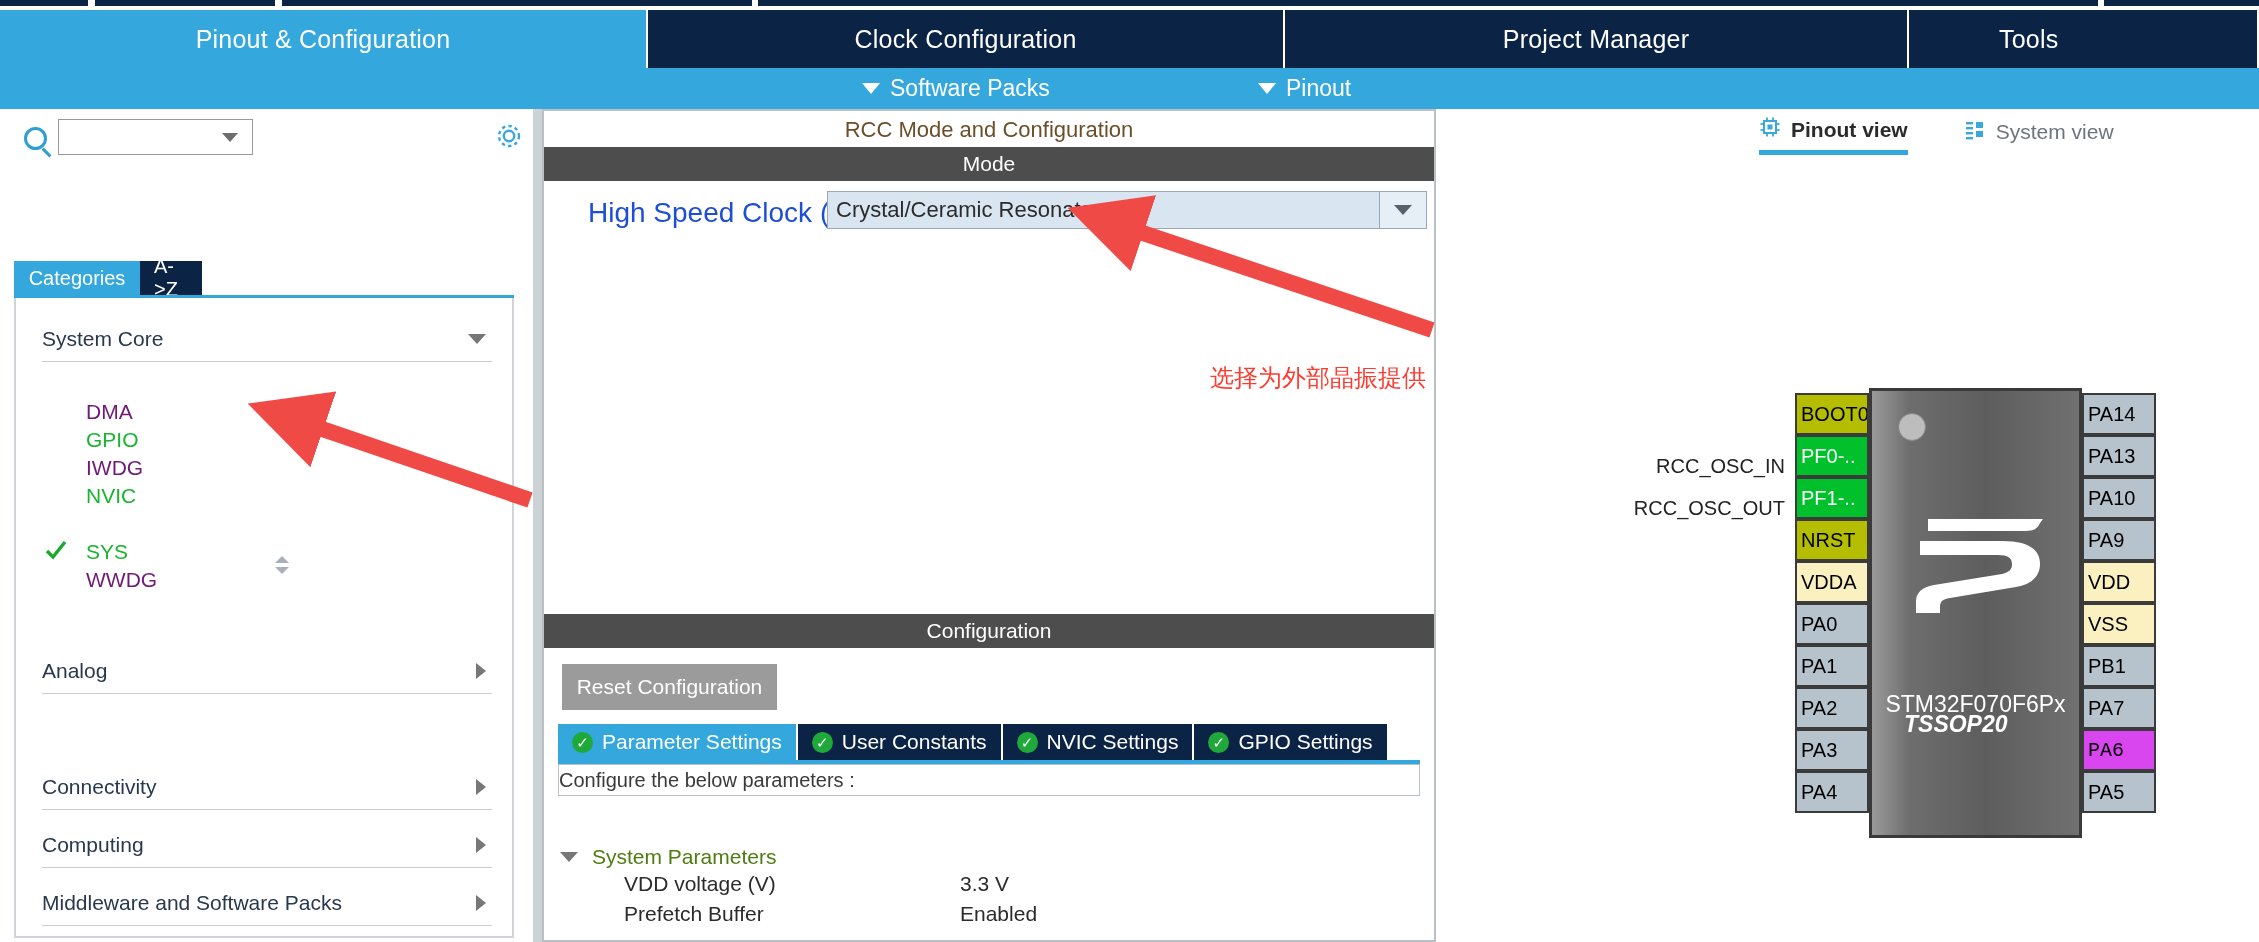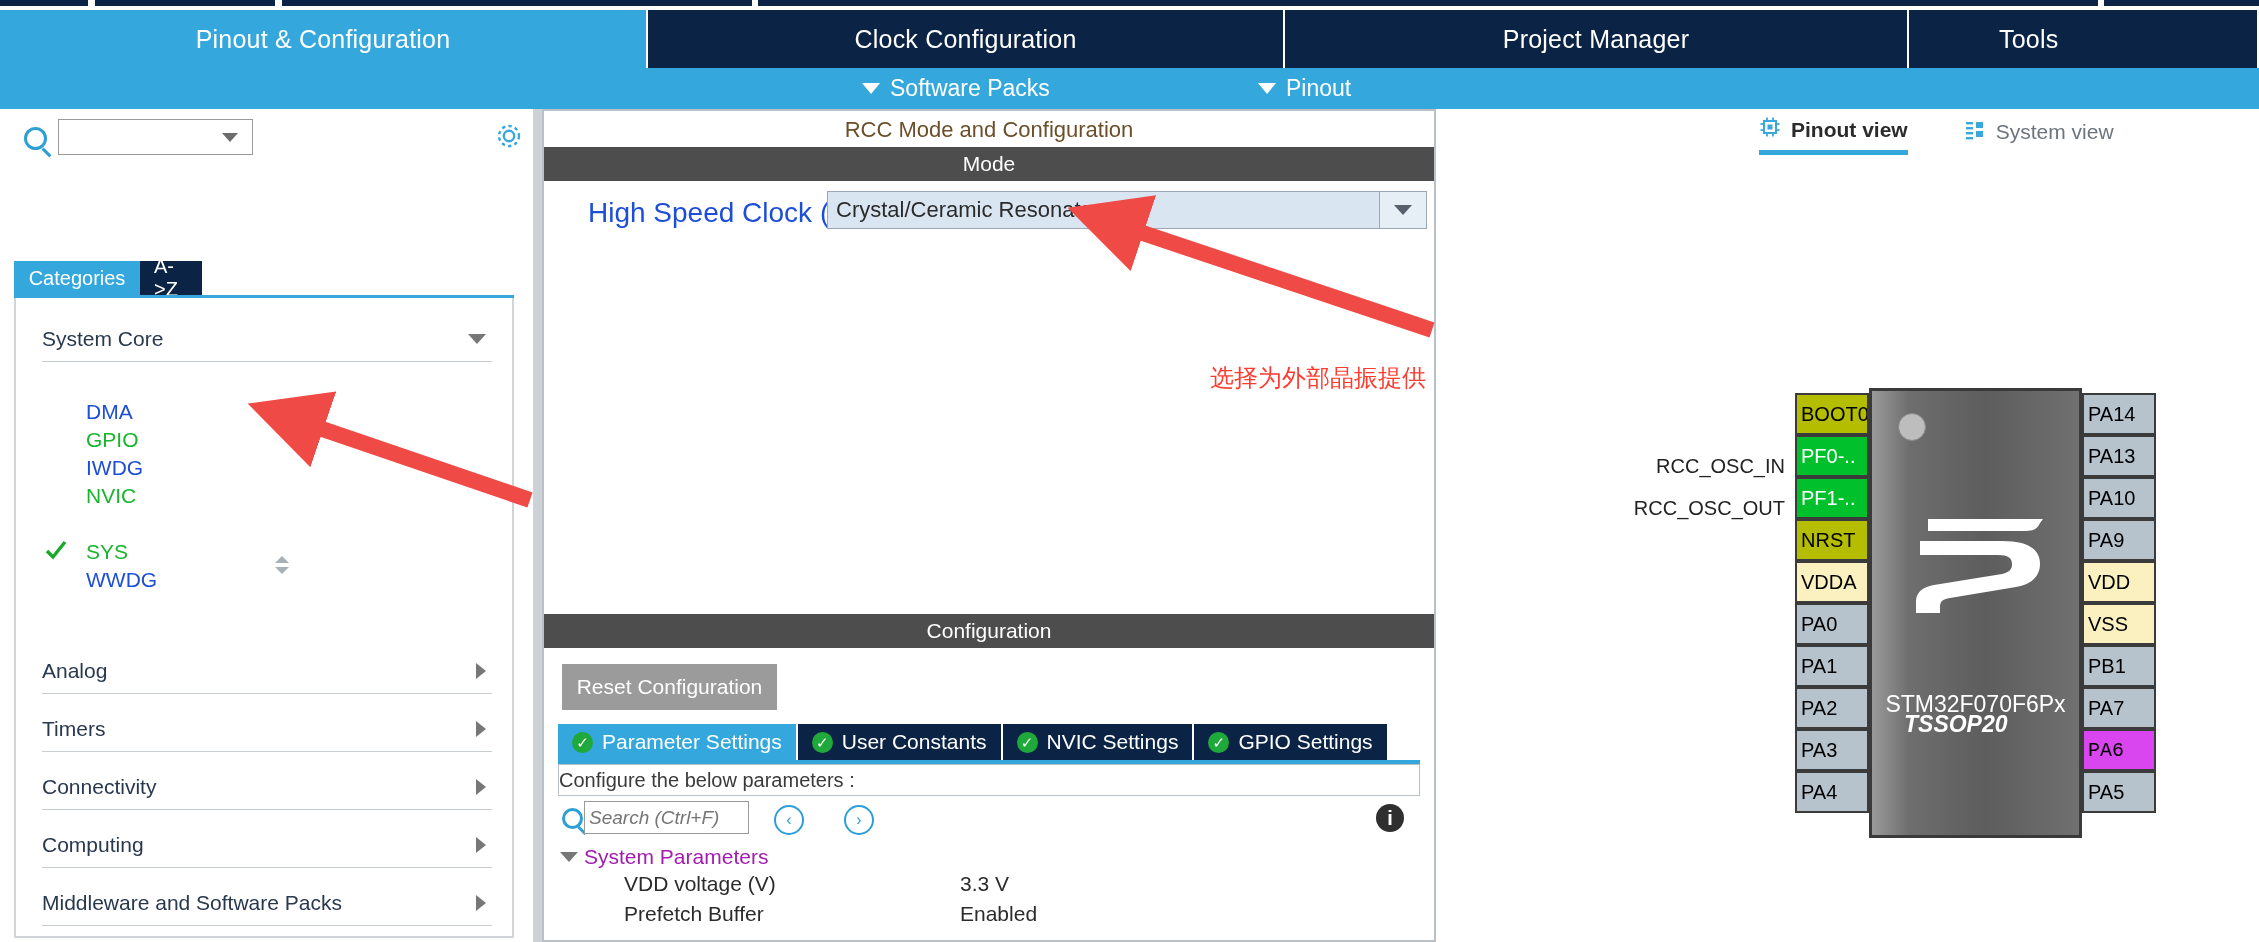--- a/index.html
+++ b/index.html
@@ -84,21 +84,21 @@
 
   .spinner { position:absolute; left:255px; top:256px; width:22px; height:22px; }
 
   .tree-item {
     position:absolute; left:26px; width:450px; height:28px;
     display:flex; align-items:center; font-size:21px; box-sizing:border-box;
   }
   .tree-item .lbl { margin-left:44px; }
   .tree-item.selected { background:#34a8dd; }
   .tree-item.selected .lbl { color:#ffffff; margin-left:8px; }
-  .ti-plain { color:#1d4ed8; }
+  .ti-plain { color:#701a75; }
   .ti-green { color:#19b52f; }
   .badge-check {
     width:24px; height:24px; border-radius:50%; background:#ffffff;
     display:flex; align-items:center; justify-content:center; margin-left:2px; flex:0 0 auto;
   }
   .tick-plain { width:26px; margin-left:2px; color:#19a92b; font-size:24px; line-height:1; flex:0 0 auto; }
 
   
   .center-panel { position:absolute; left:533px; top:109px; width:903px; height:833px; }
   .center-inner {
@@ -165,21 +165,21 @@
     border-radius:50%; color:#2e9fd4; font-size:16px;
     display:flex; align-items:center; justify-content:center;
   }
   .info-dot {
     position:absolute; right:16px; top:8px; width:28px; height:28px; border-radius:50%;
     background:#2f2f2f; color:#ffffff; font-size:20px; font-weight:bold;
     display:flex; align-items:center; justify-content:center;
   }
   .param-group {
     position:absolute; left:16px; width:862px; height:30px;
-    display:flex; align-items:center; font-size:21px; color:#a21caf;
+    display:flex; align-items:center; gap:8px; font-size:21px; color:#4d7c0f;
   }
   .param-row { position:absolute; left:16px; width:862px; height:30px; font-size:21px; color:#2b2b2b; }
   .param-row .pname { position:absolute; left:64px; top:0; }
   .param-row .pval { position:absolute; left:400px; top:0; }
 
   
   .right-panel { position:absolute; left:1441px; top:109px; width:818px; height:833px; background:#ffffff; }
   .view-tabs { position:absolute; left:318px; top:7px; display:flex; gap:56px; }
   .view-tab { display:flex; align-items:center; gap:10px; font-size:21px; padding-bottom:7px; }
   .view-tab.active { color:#2b2b2b; font-weight:bold; border-bottom:5px solid #34a8dd; }
@@ -312,24 +312,20 @@
           </svg>
         </span>
         <span class="lbl ti-green" style="margin-left:16px;">SYS</span>
       </div>
       <div class="tree-item" style="top:268px;">
         <span class="lbl ti-plain">WWDG</span>
       </div>
 
       <div class="grp-head" style="top:350px;">
         <span>Analog</span>
-        <span class="chev-r"></span>
-      </div>
-      <div class="grp-head" style="top:408px;">
-        <span>Timers</span>
         <span class="chev-r"></span>
       </div>
       <div class="grp-head" style="top:466px;">
         <span>Connectivity</span>
         <span class="chev-r"></span>
       </div>
       <div class="grp-head" style="top:524px;">
         <span>Computing</span>
         <span class="chev-r"></span>
       </div>
@@ -385,27 +381,20 @@
           </div>
           <div class="cfg-tab idle" style="border-right:none;">
             <span class="mini-check">✓</span>
             <span>GPIO Settings</span>
           </div>
         </div>
         <div class="cfg-underline"></div>
 
         <div class="cfg-note">Configure the below parameters :</div>
 
-        <div class="param-search-row">
-          <span class="psr-mag"></span>
-          <input class="psr-input" type="text" placeholder="Search (Ctrl+F)" style="">
-          <span class="nav-circ" style="left:216px;">‹</span>
-          <span class="nav-circ" style="left:286px;">›</span>
-          <span class="info-dot">i</span>
-        </div>
 
         <div class="param-group" style="top:228px;">
           <span class="chev-dn"></span>
           <span>System Parameters</span>
         </div>
 
         <div class="param-row" style="top:258px;">
           <span class="pname">VDD voltage (V)</span>
           <span class="pval">3.3 V</span>
         </div>

